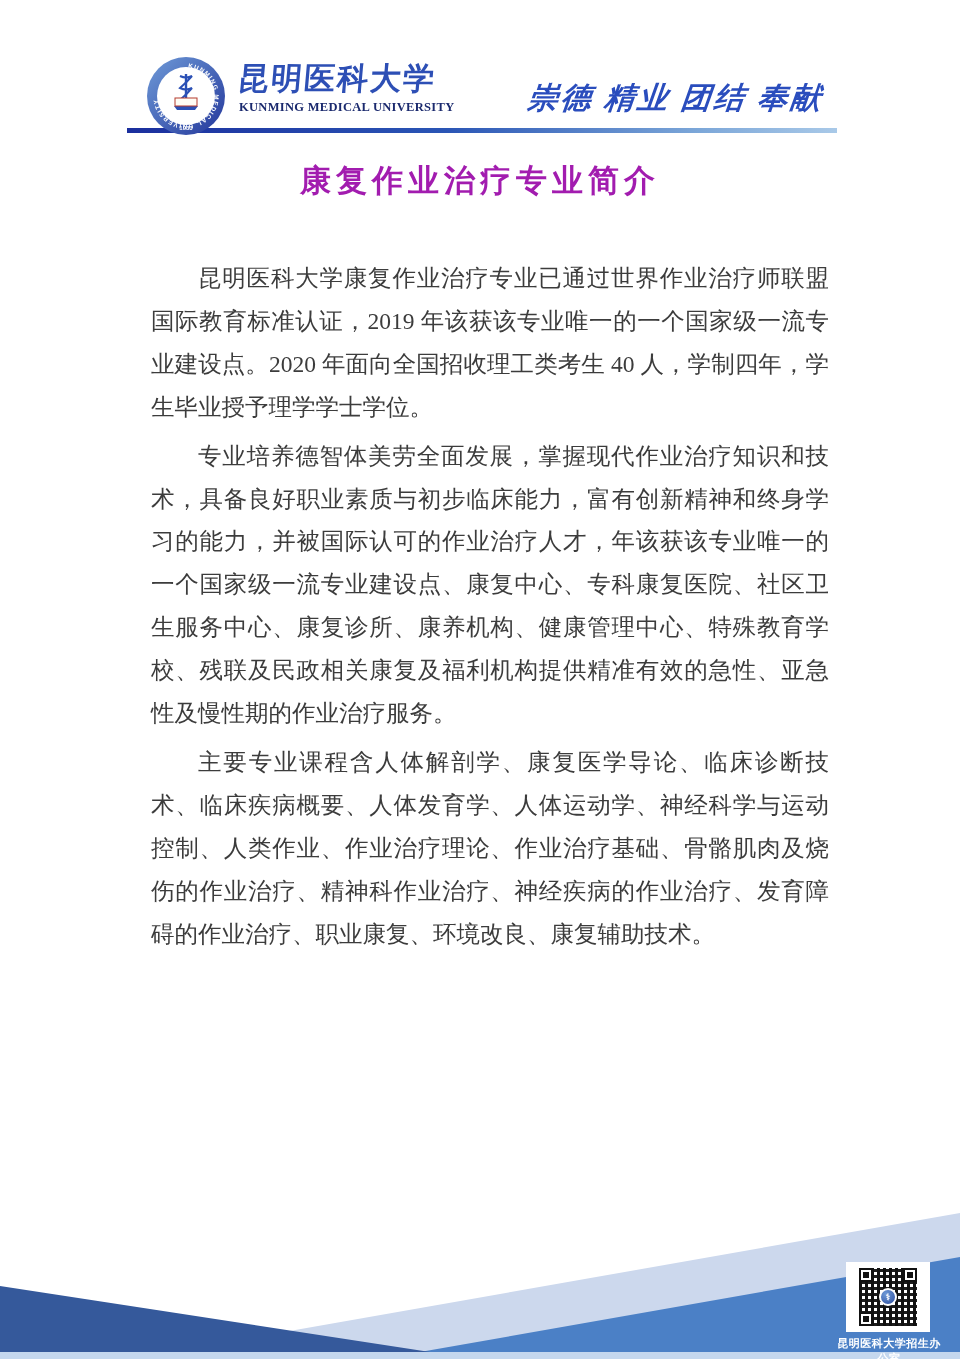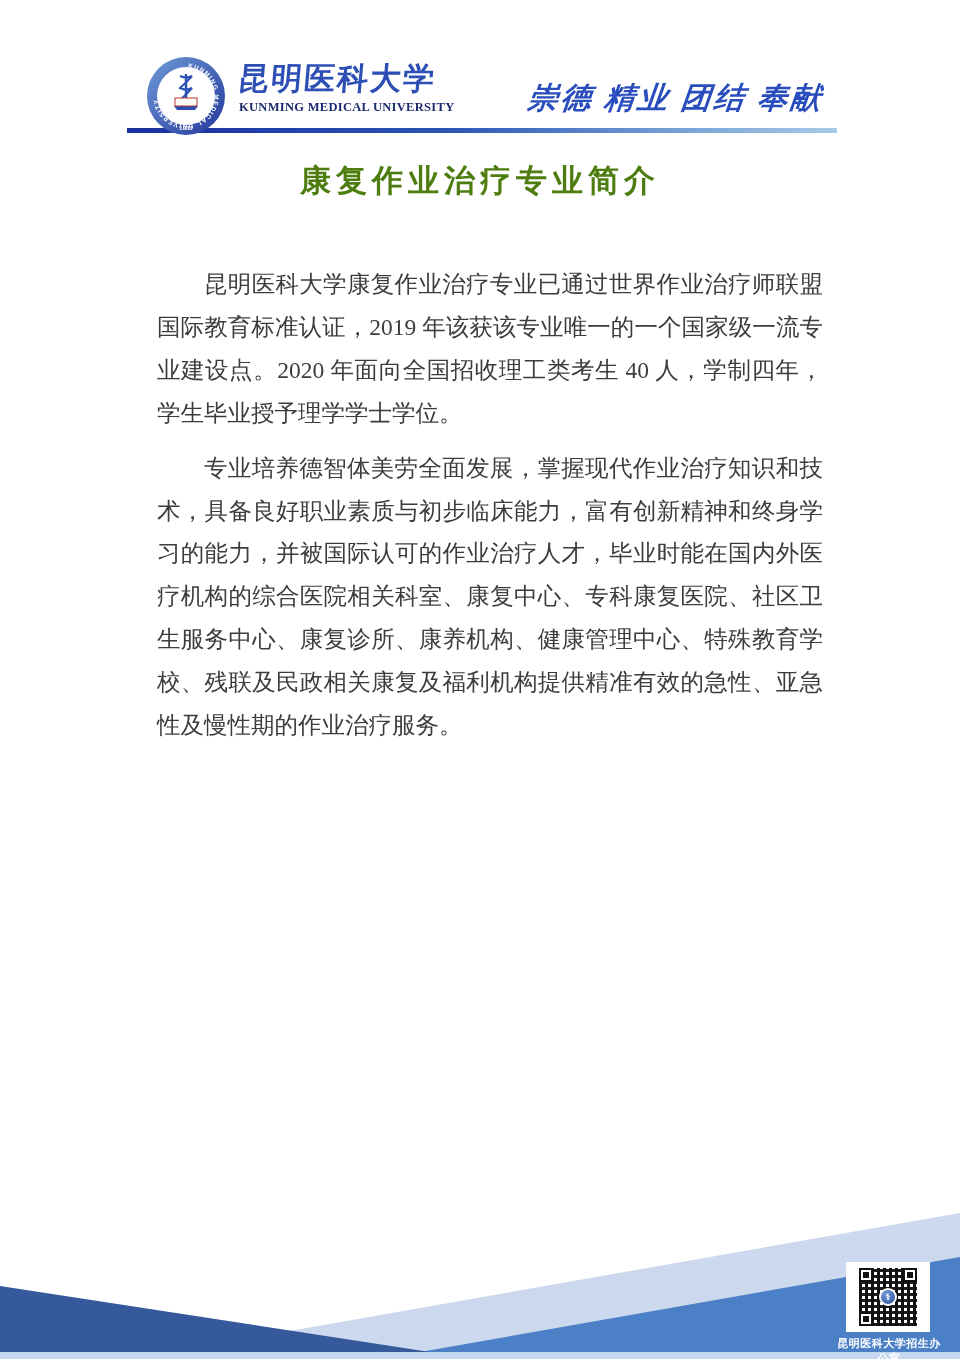--- a/index.html
+++ b/index.html
@@ -37,31 +37,31 @@
     letter-spacing:3px; color:#2a4dbd;
     transform:skewX(-6deg);
     font-family:"Liberation Serif",serif;
     white-space:pre;
   }
   
   .doc-title {
     position:absolute; left:0; top:160px; width:960px;
     text-align:center;
     font-size:31px; font-weight:bold; letter-spacing:5px;
-    color:#4d7c0f;
+    color:#a21caf;
     font-family:"Liberation Serif",serif;
   }
   
   .body-text {
     position:absolute; left:145px; top:251px; width:690px;
     font-size:23.5px; line-height:42.9px;
     color:#3c3c3c;
     text-align:justify;
   }
-  .body-text p { text-indent:2em; margin:12px; }
+  .body-text p { text-indent:2em; margin:6px; }
   
   .footer-art { position:absolute; left:0; top:1199px; width:960px; height:160px; }
   .qr-block {
     position:absolute; left:846px; top:1262px;
     width:84px; height:70px; background:#ffffff;
     display:flex; align-items:center; justify-content:center;
   }
   .qr-pattern {
     position:relative; width:58px; height:58px; background:#fff;
     background-image:
@@ -123,21 +123,22 @@
   </svg>
 
   <div class="cn-name">昆明医科大学</div>
   <div class="en-name">KUNMING MEDICAL UNIVERSITY</div>
   <div class="motto">崇德 精业 团结 奉献</div>
 
   <div class="doc-title">康复作业治疗专业简介</div>
 
   <div class="body-text">
     <p>昆明医科大学康复作业治疗专业已通过世界作业治疗师联盟国际教育标准认证，2019 年该获该专业唯一的一个国家级一流专业建设点。2020 年面向全国招收理工类考生 40 人，学制四年，学生毕业授予理学学士学位。</p>
-    <p>专业培养德智体美劳全面发展，掌握现代作业治疗知识和技术，具备良好职业素质与初步临床能力，富有创新精神和终身学习的能力，并被国际认可的作业治疗人才，毕业时能在国内外医疗机构的综合医院相关科室、康复中心、专科康复医院、社区卫生服务中心、康复诊所、康养机构、健康管理中心、特殊教育学校、残联及民政相关康复及福利机构提供精准有效的急性、亚急性及慢性期的作业治疗服务。</p>
+    <p>专业培养德智体美劳全面发展，掌握现代作业治疗知识和技术，具备良好职业素质与初步临床能力，富有创新精神和终身学习的能力，并被国际认可的作业治疗人才，年该获该专业唯一的一个国家级一流专业建设点、康复中心、专科康复医院、社区卫生服务中心、康复诊所、康养机构、健康管理中心、特殊教育学校、残联及民政相关康复及福利机构提供精准有效的急性、亚急性及慢性期的作业治疗服务。</p>
+    <p>主要专业课程含人体解剖学、康复医学导论、临床诊断技术、临床疾病概要、人体发育学、人体运动学、神经科学与运动控制、人类作业、作业治疗理论、作业治疗基础、骨骼肌肉及烧伤的作业治疗、精神科作业治疗、神经疾病的作业治疗、发育障碍的作业治疗、职业康复、环境改良、康复辅助技术。</p>
   </div>
 
   <svg class="footer-art" viewBox="0 0 960 160" preserveAspectRatio="none">
     <polygon points="960,14 170,153 960,153" fill="#ccd8ed"></polygon>
     <polygon points="960,58 420,153 960,153" fill="#4b80c6"></polygon>
     <polygon points="0,87 430,153 0,153" fill="#35599b"></polygon>
     <rect x="0" y="153" width="960" height="7" fill="#c4d7ee"></rect>
   </svg>
 
   <div class="qr-block">

